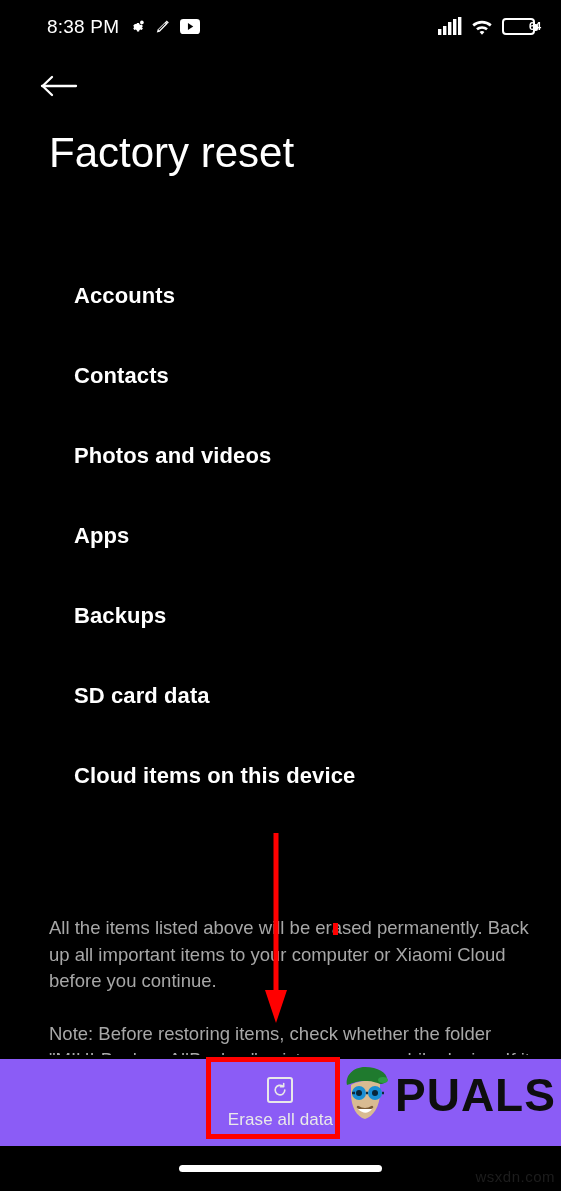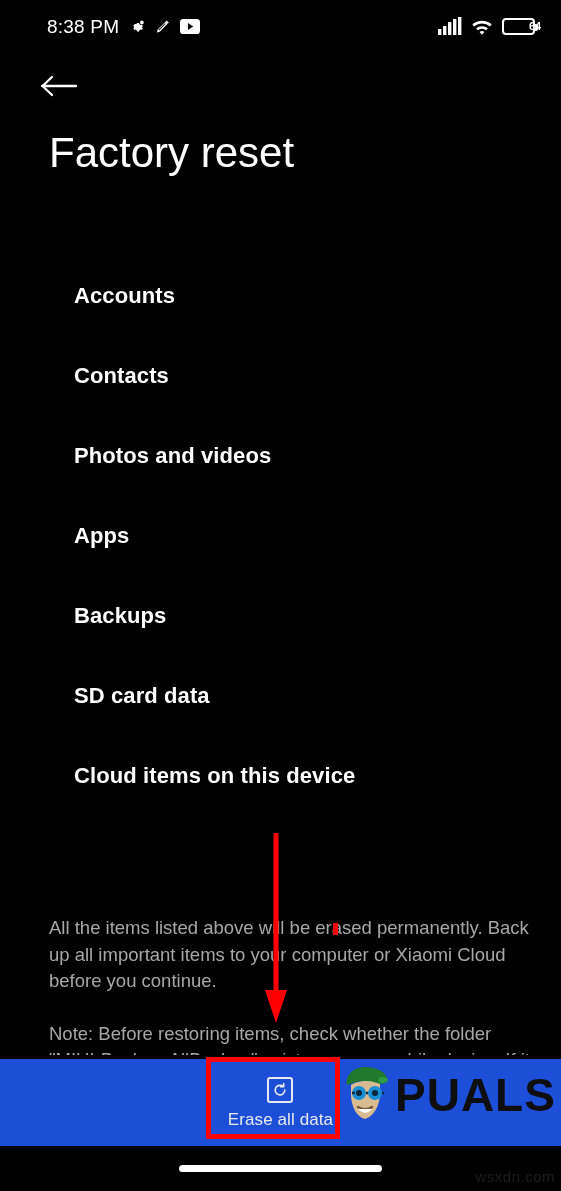--- a/index.html
+++ b/index.html
@@ -155,21 +155,21 @@
     height: 6px;
     background: #000;
   }
 
   
   .bottom-bar {
     position: absolute;
     left: 0; right: 0;
     top: 1059px;
     height: 87px;
-    background: #1d4ed8;
+    background: #8b5cf6;
     display: flex;
     align-items: center;
     justify-content: center;
   }
   .erase-btn {
     display: flex;
     flex-direction: column;
     align-items: center;
     justify-content: center;
     gap: 7px;

